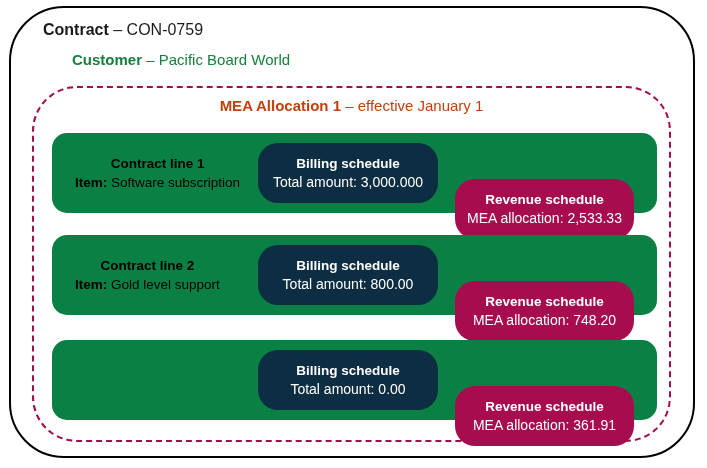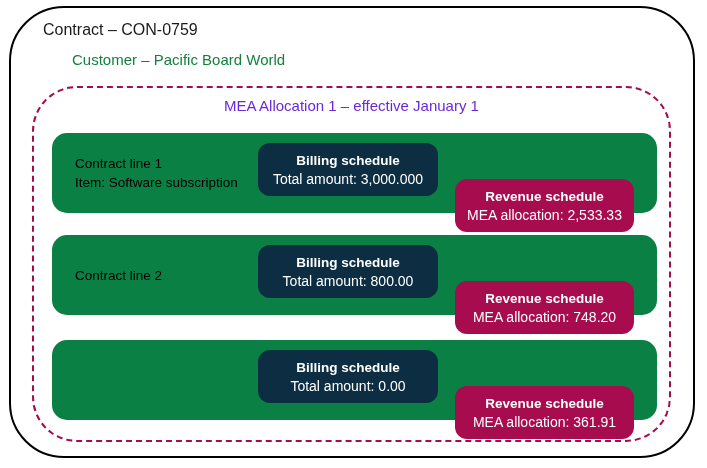--- a/index.html
+++ b/index.html
@@ -35,39 +35,39 @@
     white-space: nowrap;
   }
   .customer-title {
     position: absolute;
     left: 72px;
     top: 51px;
     font-size: 15px;
     color: #15803d;
     white-space: nowrap;
   }
-  .bold { font-weight: 400; }
+  .bold { font-weight: 700; text-align: center; }
   .dashed-border {
     position: absolute;
     left: 32px;
     top: 86px;
     width: 639px;
     height: 356px;
     border: 2.5px dashed #A20D4F;
     border-radius: 45px;
     box-sizing: border-box;
   }
   .mea-title {
     position: absolute;
     left: 32px;
     top: 97px;
     width: 639px;
     text-align: center;
     font-size: 15px;
-    color: #6d28d9;
+    color: #c2410c;
     white-space: nowrap;
   }
   .row {
     position: absolute;
     left: 52px;
     width: 605px;
     height: 80px;
     background: #0A8045;
     border-radius: 15px;
   }
@@ -80,22 +80,22 @@
     top: 50%;
     transform: translateY(-50%);
     color: #000000;
     font-size: 13.5px;
     line-height: 19px;
     white-space: nowrap;
   }
   .sched-box {
     position: absolute;
     top: 10px;
-    height: 53px;
-    border-radius: 12px;
+    height: 60px;
+    border-radius: 20px;
     color: #ffffff;
     display: flex;
     flex-direction: column;
     justify-content: center;
     align-items: center;
     text-align: center;
     line-height: 19px;
     box-sizing: border-box;
   }
   .billing-box {
@@ -145,20 +145,21 @@
     </div>
     <div class="sched-box revenue-box">
       <div class="box-title">Revenue schedule</div>
       <div class="box-value"><span>MEA allocation:</span> <span>2,533.33</span></div>
     </div>
   </div>
 
   <div class="row row-2">
     <div class="row-label">
       <div class="bold">Contract line 2</div>
+      <div><span class="bold">Item:</span> <span>Gold level support</span></div>
     </div>
     <div class="sched-box billing-box">
       <div class="box-title">Billing schedule</div>
       <div class="box-value"><span>Total amount:</span> <span>800.00</span></div>
     </div>
     <div class="sched-box revenue-box">
       <div class="box-title">Revenue schedule</div>
       <div class="box-value"><span>MEA allocation:</span> <span>748.20</span></div>
     </div>
   </div>

